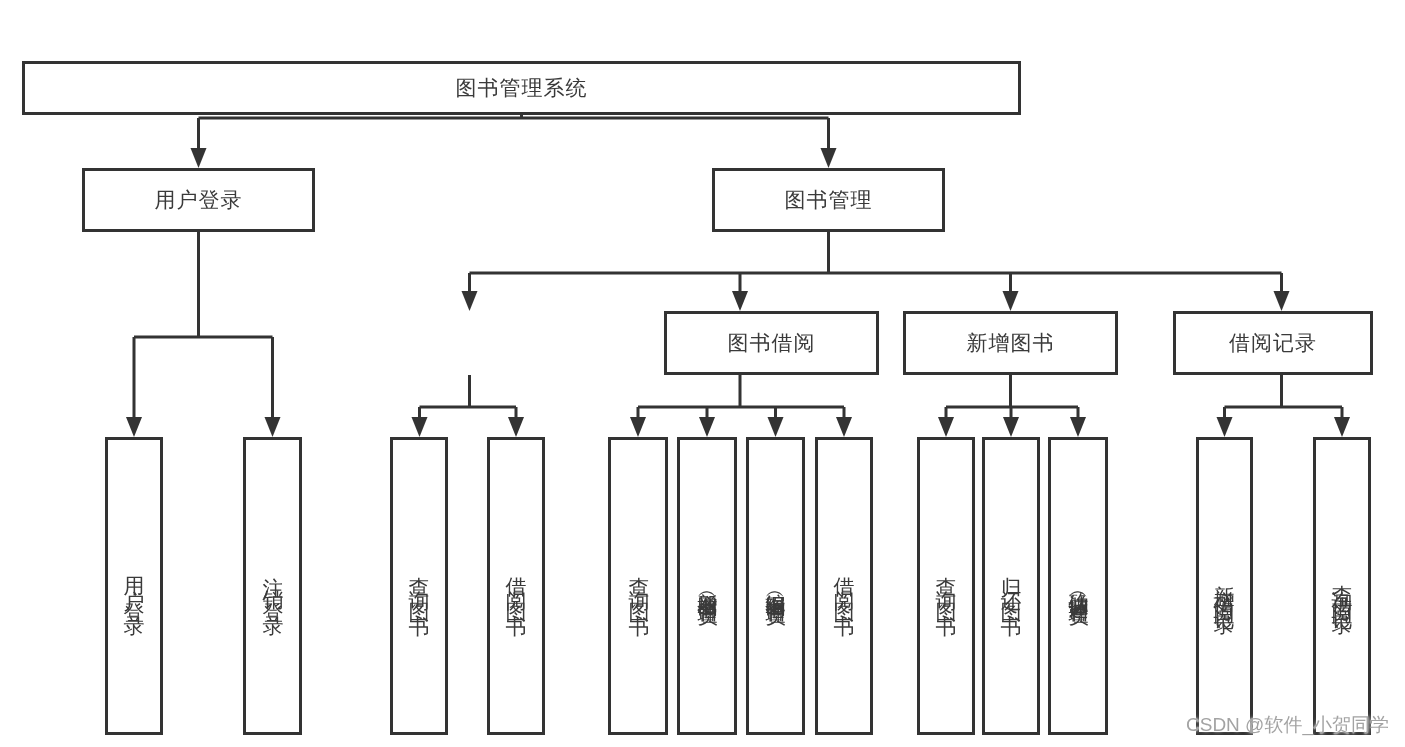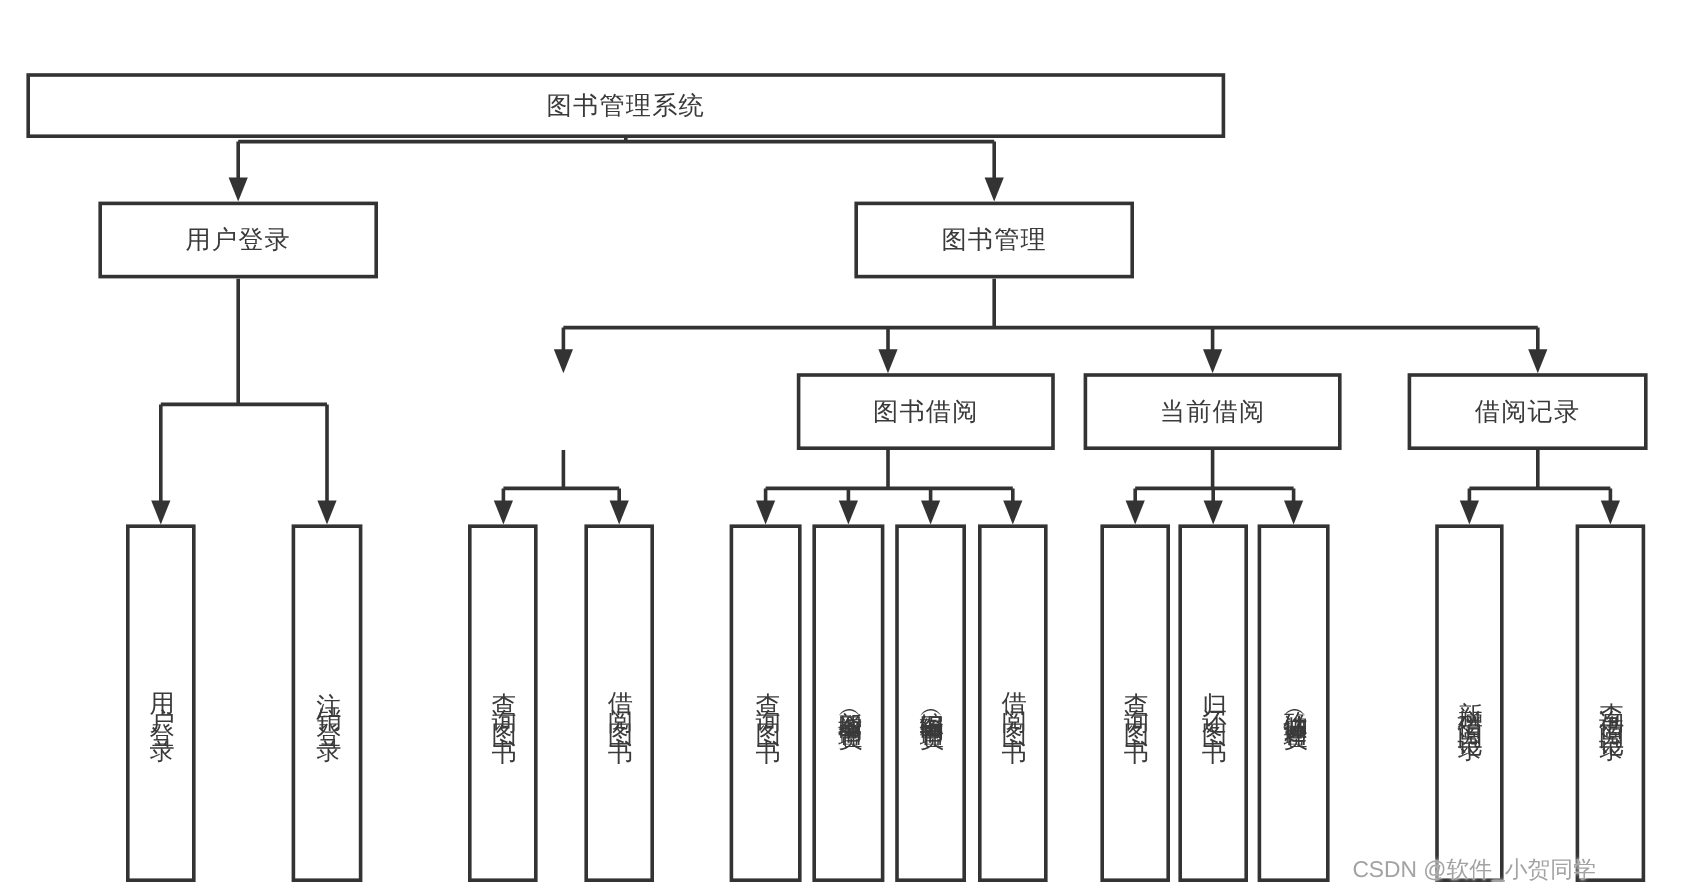--- a/index.html
+++ b/index.html
@@ -47,21 +47,21 @@
     text-align: center;
     line-height: 52px;
     font-size: 21px;
     letter-spacing: 13px;
     z-index: 2;
   }
   .leaf.md { letter-spacing: 6px; }
   .leaf.lg { letter-spacing: 2px; font-size: 20px; }
   .watermark {
     position: absolute;
-    left: 1127px;
+    left: 1186px;
     top: 712px;
     width: 215px;
     font-size: 19px;
     color: #a3a3a3;
     text-shadow: 0 0 2px #ffffff, 0 0 4px #ffffff;
     white-space: nowrap;
     z-index: 5;
   }
 </style>
 </head>
@@ -108,21 +108,21 @@
       <polygon points="1334,417 1350,417 1342,437"></polygon>
     </g>
   </svg>
 
   <div class="node" style="left:22px; top:18px; width:999px; height:54px;margin-top:43px;">图书管理系统</div>
 
   <div class="node" style="left:82px; top:168px; width:233px; height:64px;">用户登录</div>
   <div class="node" style="left:712px; top:168px; width:233px; height:64px;">图书管理</div>
 
   <div class="node" style="left:664px; top:311px; width:215px; height:64px;text-align:right;">图书借阅</div>
-  <div class="node" style="left:903px; top:311px; width:215px; height:64px;">当前借阅</div>
+  <div class="node" style="left:903px; top:311px; width:215px; height:64px;">新增图书</div>
   <div class="node" style="left:1173px; top:311px; width:200px; height:64px;">借阅记录</div>
 
   <div class="leaf" style="left:105px;">用户登录</div>
   <div class="leaf" style="left:243px; width:59px;">注销登录</div>
 
   <div class="leaf" style="left:390px;">查询图书</div>
   <div class="leaf" style="left:487px;">借阅图书</div>
 
   <div class="leaf" style="left:608px; width:60px;">查询图书</div>
   <div class="leaf lg" style="left:677px; width:60px;">新增图书（管理员）</div>

